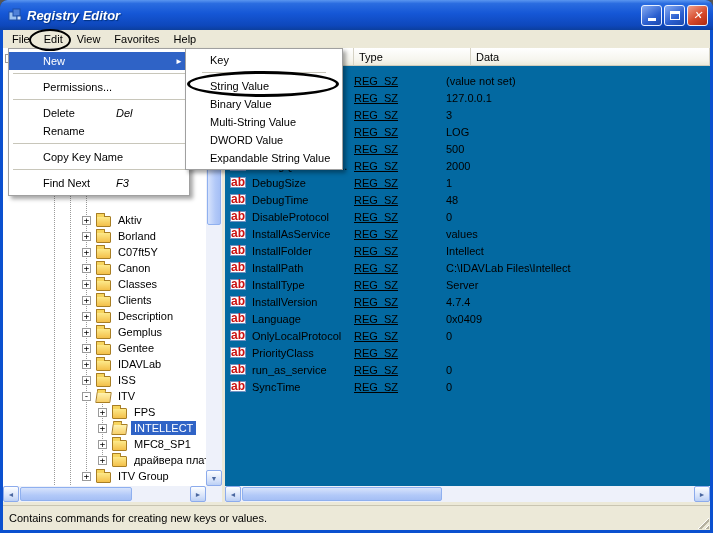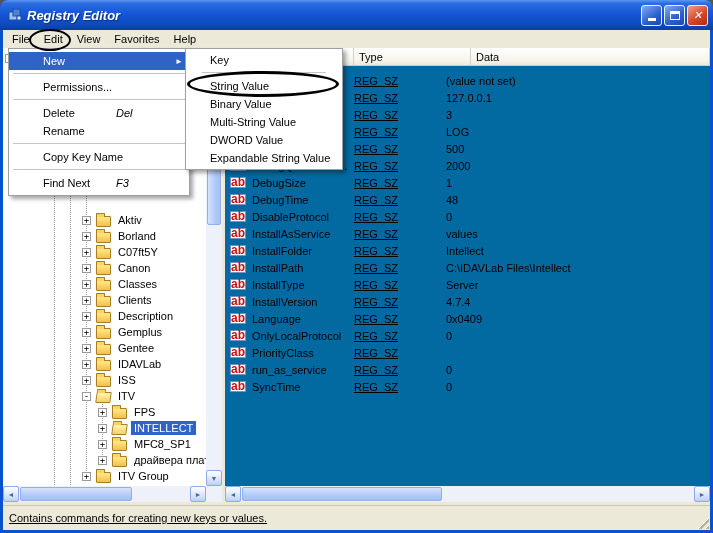--- a/index.html
+++ b/index.html
@@ -61,21 +61,21 @@
   .c-name{width:129px;}.c-type{width:117px;}.c-data{flex:1;}
   .lp-rows{position:absolute;left:0;top:24px;right:0;}
   .lrow{height:17px;display:flex;align-items:center;white-space:nowrap;}
   .ab-icon{width:16px;height:11px;flex:none;margin:0 6px 0 5px;border:1px solid #7292c2;background:#fff;
            color:#cc1111;font-size:12px;font-weight:bold;line-height:9px;text-align:center;}
   .vname{width:102px;overflow:hidden;}
   .vtype{width:92px;text-decoration:underline;}
   .vdata{flex:1;overflow:hidden;}
   
   .statusbar{position:absolute;left:0;top:475px;width:707px;height:25px;background:#ece9d8;
-             border-top:1px solid #c9c5b2;display:flex;align-items:center;padding-left:6px;text-decoration:underline;}
+             border-top:1px solid #c9c5b2;display:flex;align-items:center;padding-left:6px;}
   .grip{position:absolute;right:1px;bottom:1px;width:13px;height:13px;
         background:repeating-linear-gradient(135deg,#ffffff 0 1px,#b5b1a0 1px 3px,transparent 3px 5px);
         clip-path:polygon(100% 0,100% 100%,0 100%);}
   
   .menu{position:absolute;background:#fff;border:1px solid #a0a0a0;box-shadow:3px 3px 4px rgba(0,0,0,.35);z-index:50;padding:3px 0;}
   .edit-menu{left:5px;top:18px;width:182px;}
   .submenu{left:182px;top:18px;width:158px;padding:2px 12px;}
   .mi{height:18px;position:relative;display:flex;align-items:center;padding:0 16px 0 34px;white-space:nowrap;}
   .submenu .mi{padding-left:12px;}
   .mi.hl{background:#2f63c6;color:#fff;}

